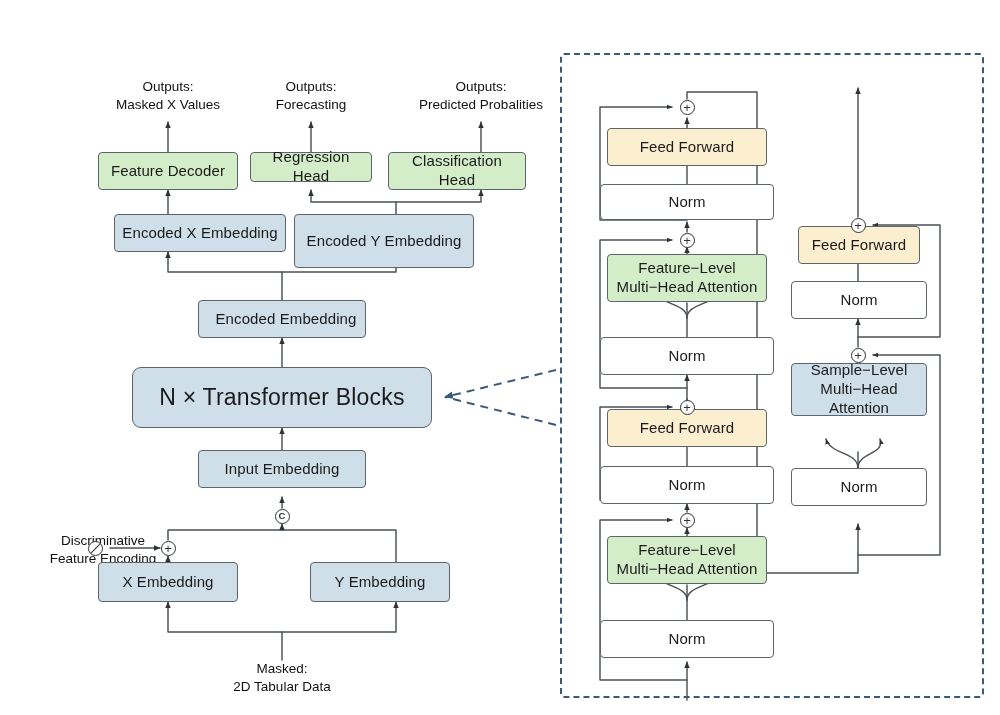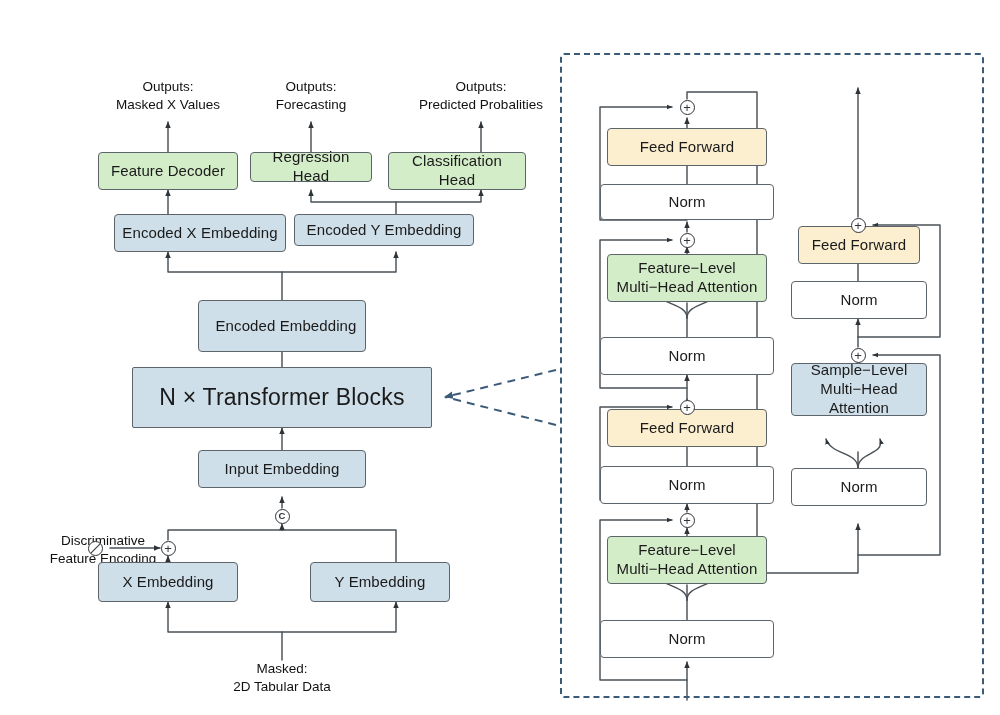--- a/index.html
+++ b/index.html
@@ -45,21 +45,21 @@
   .node.cream  {background:#fcefd0;border-color:#5d646a;}
   .node.plain  {background:#ffffff;border-color:#5d646a;}
 
   .node .lbl{display:block;}
   .node .lbl .l2{display:block;}
 
   .node.big{
     font-size:23px;
     font-weight:400;
     letter-spacing:.2px;
-    border-radius:2px;
+    border-radius:9px;
   }
 
   
   .cap{
     position:absolute;
     text-align:center;
     font-size:13.5px;
     line-height:1.35;
     color:#111;
     z-index:3;
@@ -239,25 +239,25 @@
   </div>
 
   <div class="node green" style="left:388px;top:152px;width:138px;height:38px;">
     <span class="lbl">Classification Head</span>
   </div>
 
   <div class="node blue" style="left:82px;top:214px;width:172px;height:38px;margin-left:32px;">
     <span class="lbl">Encoded X Embedding</span>
   </div>
 
-  <div class="node blue" style="left:294px;top:214px;width:180px;height:32px;">
+  <div class="node blue" style="left:294px;top:214px;width:180px;height:54px;">
     <span class="lbl">Encoded Y Embedding</span>
   </div>
 
-  <div class="node blue" style="left:198px;top:300px;width:168px;height:52px;padding-left:12px;">
+  <div class="node blue" style="left:198px;top:300px;width:168px;height:38px;padding-left:12px;">
     <span class="lbl">Encoded Embedding</span>
   </div>
 
   <div class="node blue big" style="left:132px;top:367px;width:300px;height:61px;">
     <span class="lbl">N × Transformer Blocks</span>
   </div>
 
   <div class="node blue" style="left:198px;top:450px;width:168px;height:38px;">
     <span class="lbl">Input Embedding</span>
   </div>

